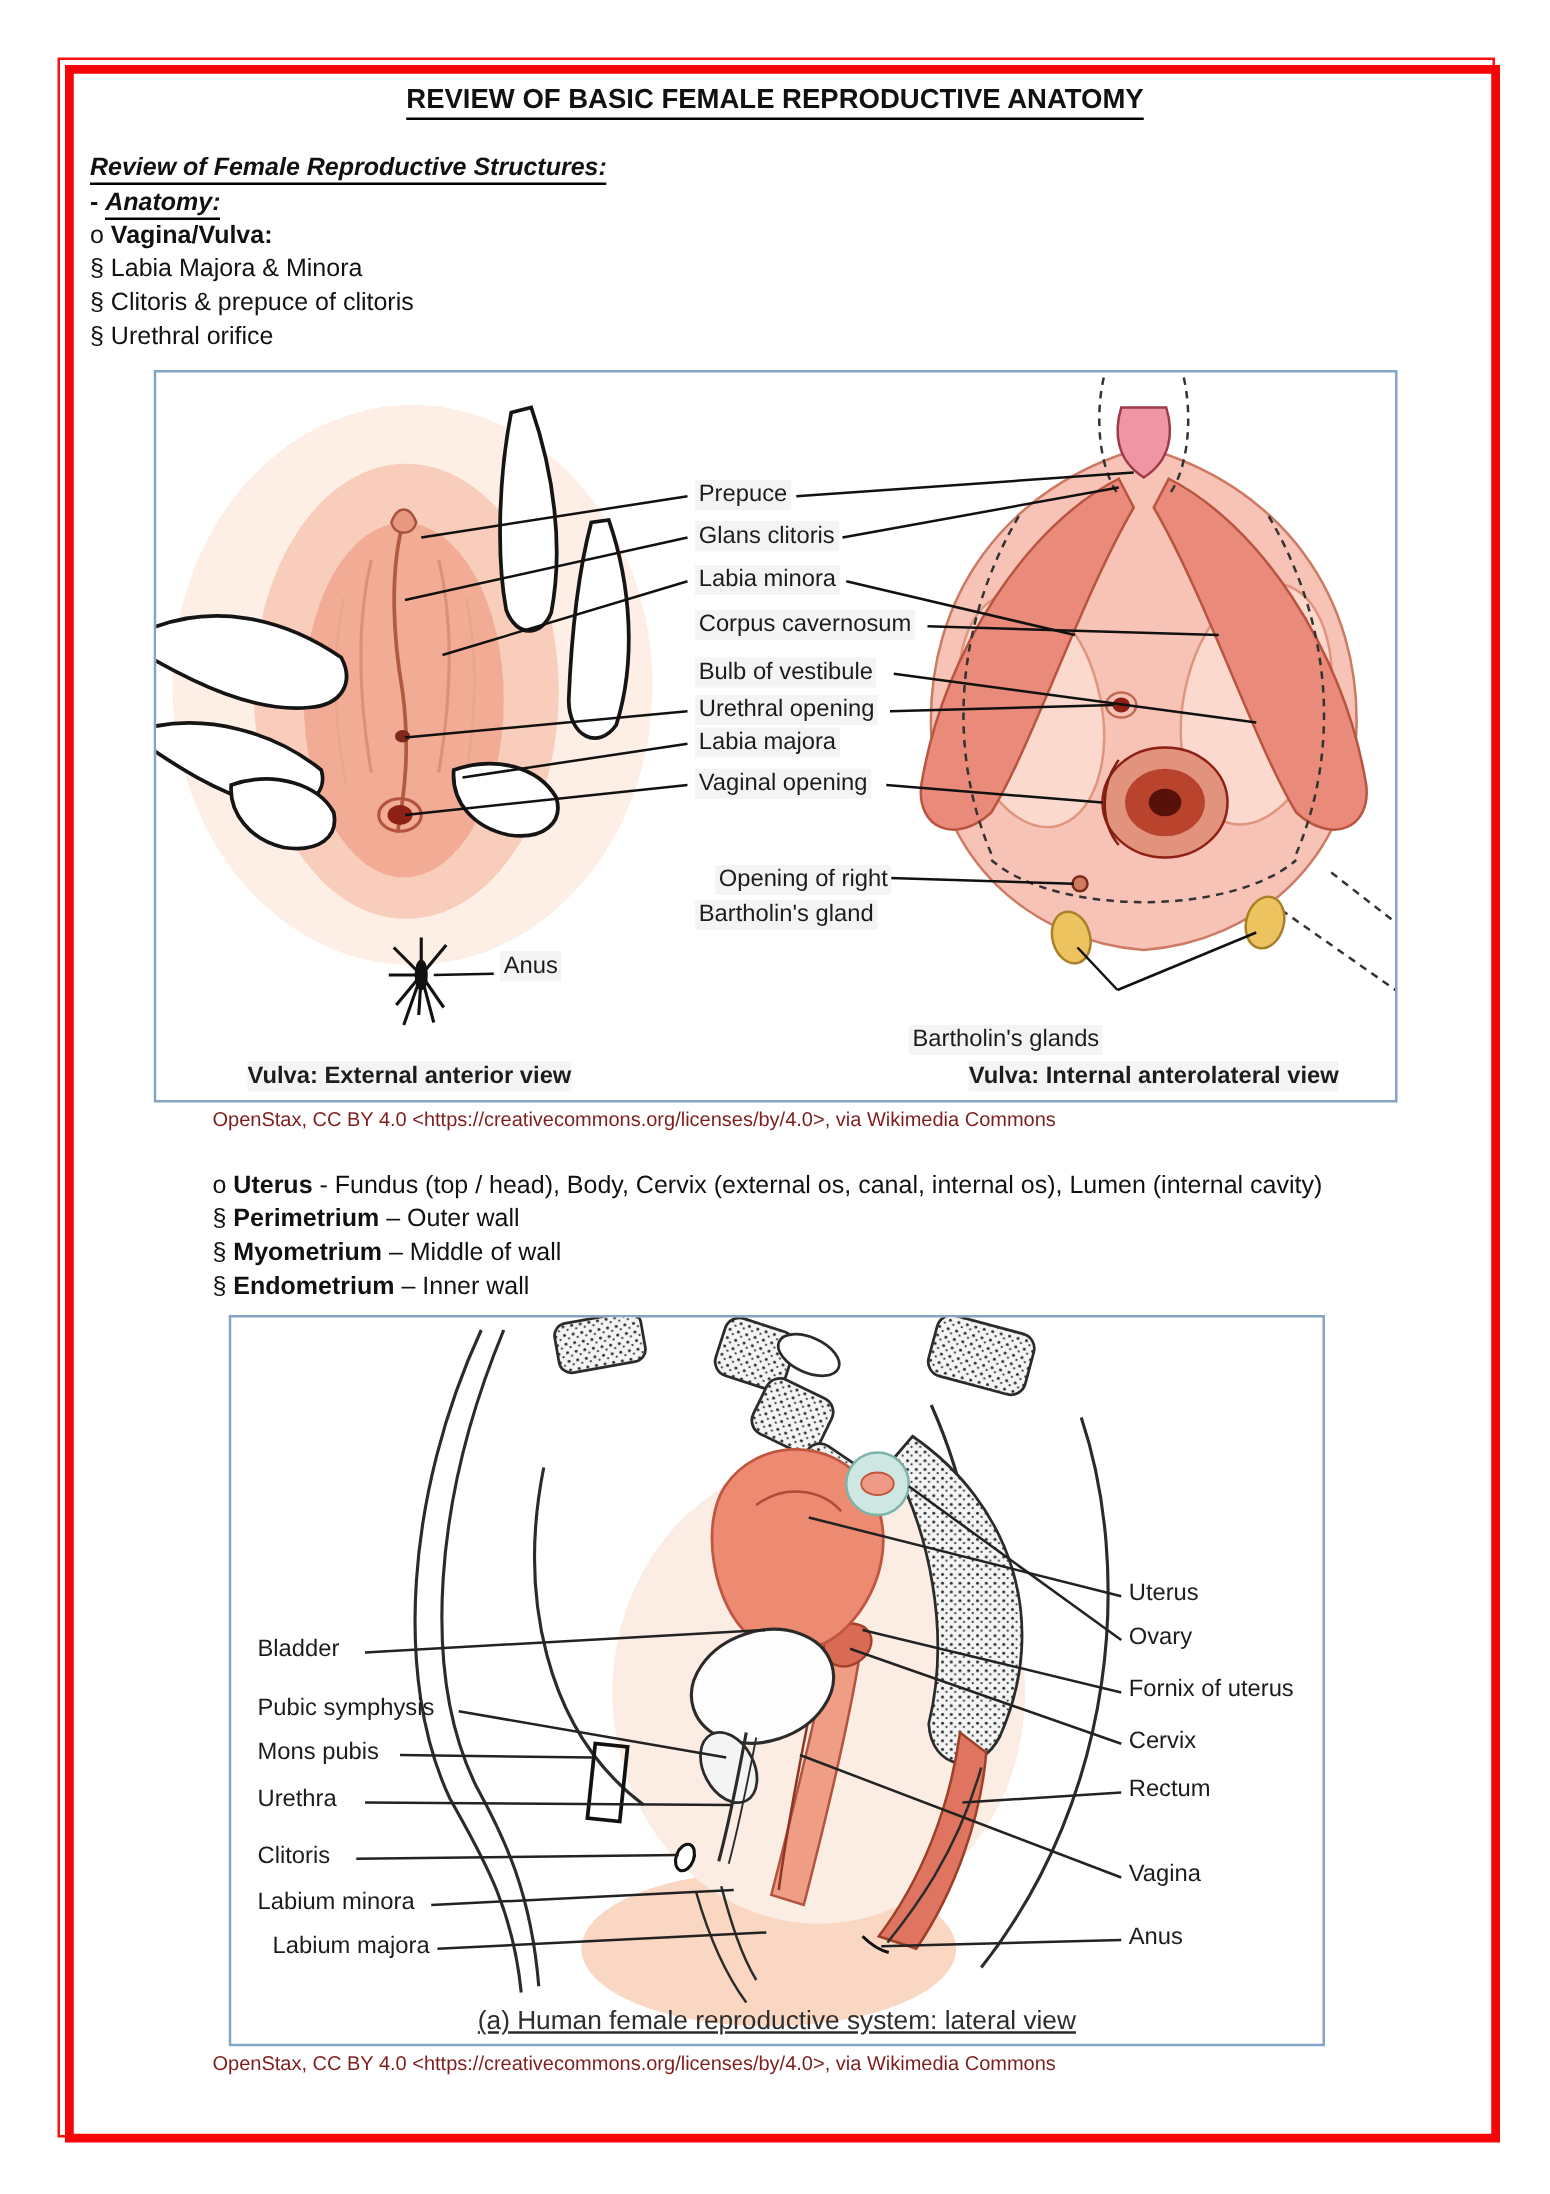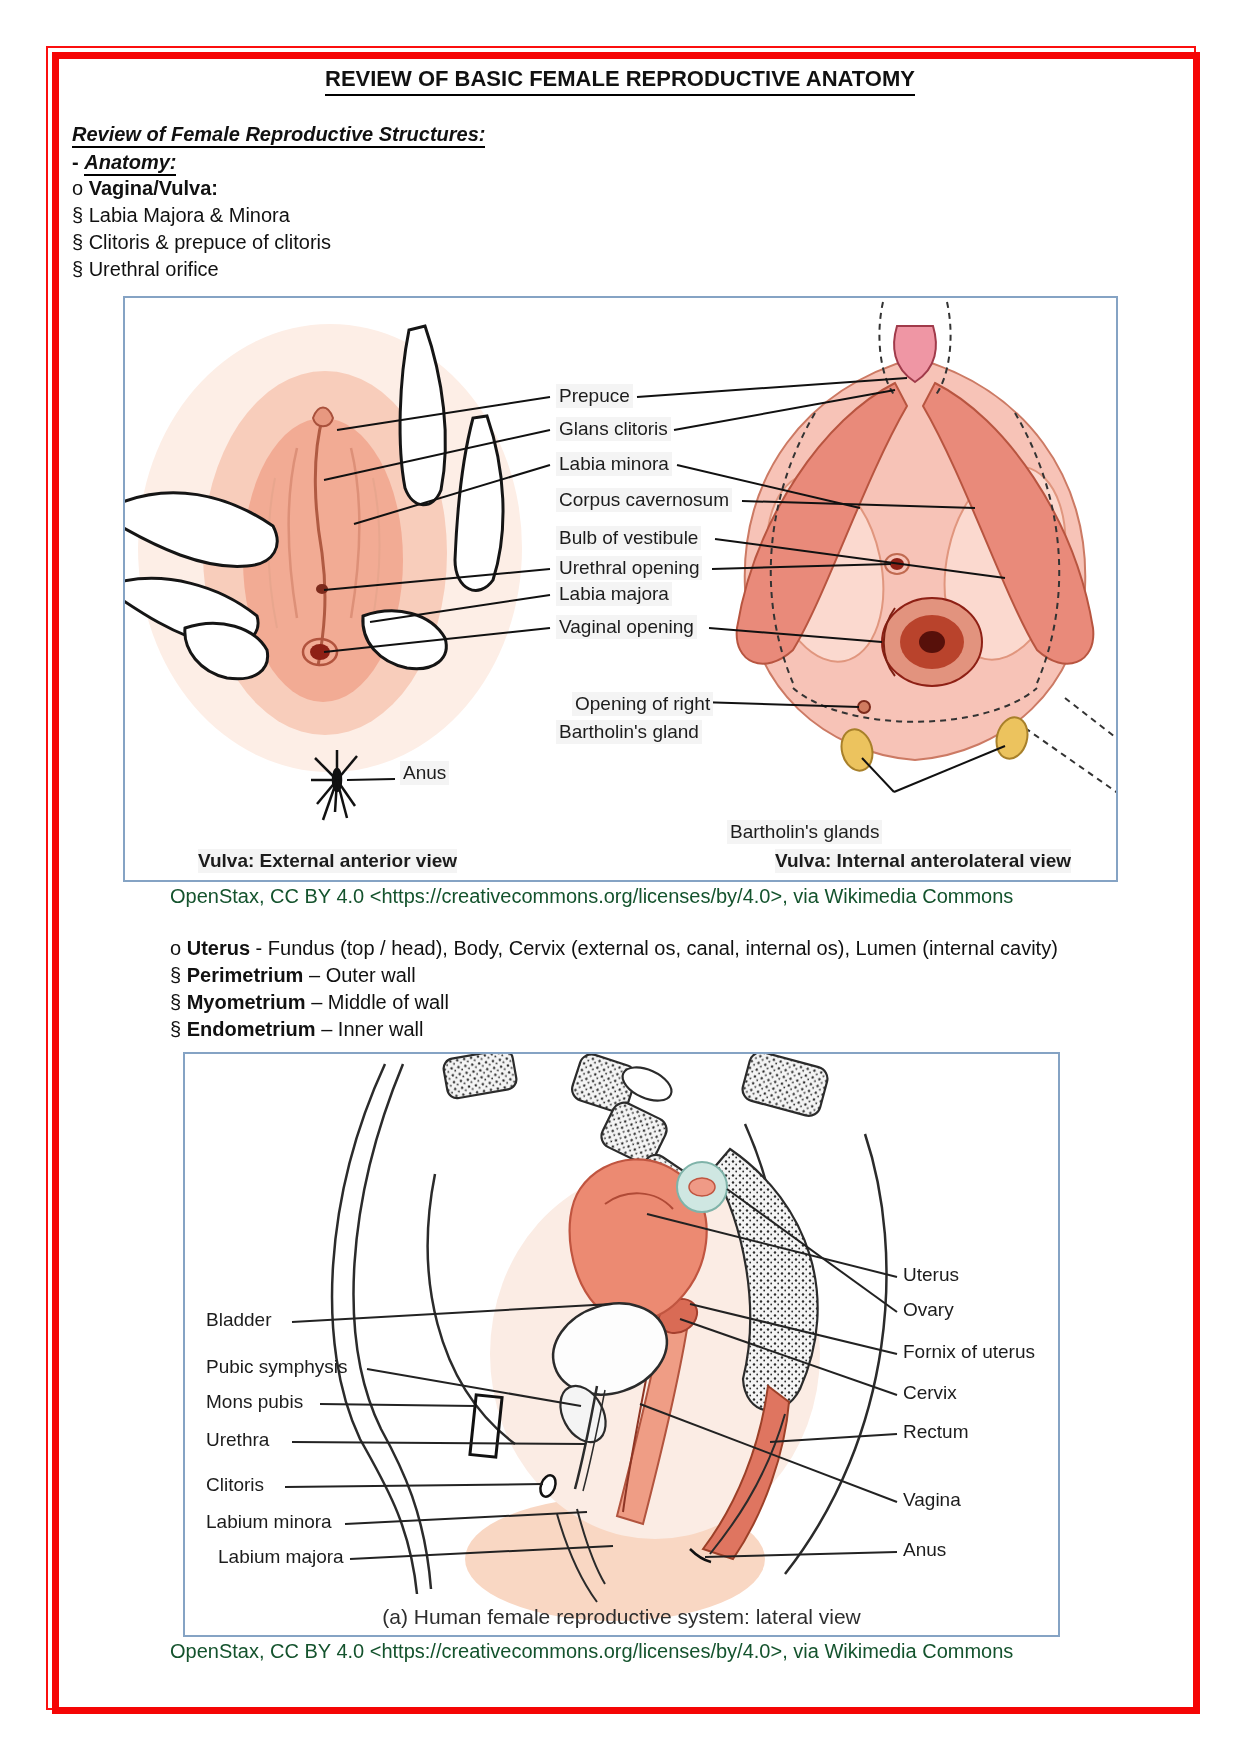--- a/index.html
+++ b/index.html
@@ -18,21 +18,21 @@
   .b{font-weight:bold;}
   .u{border-bottom:2px solid #000;padding-bottom:1px;font-style:italic;}
   .fig-box{position:absolute;border:2px solid #85a3c4;background:#ffffff;box-sizing:border-box;}
   .fig-box svg{position:absolute;left:0;top:0;}
   .fig-label{position:absolute;font-size:19px;line-height:24px;white-space:nowrap;
     color:#1c1c1c;background:#f4f4f4;padding:0 3px;}
   .caption{position:absolute;font-size:19px;line-height:24px;font-weight:bold;
     color:#1c1c1c;background:#f4f4f4;white-space:nowrap;}
   .caption2{position:absolute;font-size:21px;line-height:26px;color:#2e2e2e;
     text-align:center;white-space:nowrap;}
-  .attr{position:absolute;font-size:20px;line-height:25px;color:#14532d;white-space:nowrap;}
+  .attr{position:absolute;font-size:16px;line-height:25px;color:#7f1d1d;white-space:nowrap;}
 </style>
 </head>
 <body>
 
 <div class="border-outer"></div>
 <div class="border-inner"></div>
 
 <div class="title">
   <span>REVIEW OF BASIC FEMALE REPRODUCTIVE ANATOMY</span>
 </div>
@@ -259,14 +259,14 @@
 <div class="fig-label" style="left:203px;top:1545px;background:transparent;margin-left:12px;">Labium majora</div>
 
 <div class="fig-label" style="left:900px;top:1263px;background:transparent;">Uterus</div>
 <div class="fig-label" style="left:900px;top:1298px;background:transparent;">Ovary</div>
 <div class="fig-label" style="left:900px;top:1340px;background:transparent;">Fornix of uterus</div>
 <div class="fig-label" style="left:900px;top:1381px;background:transparent;">Cervix</div>
 <div class="fig-label" style="left:900px;top:1420px;background:transparent;">Rectum</div>
 <div class="fig-label" style="left:900px;top:1488px;background:transparent;">Vagina</div>
 <div class="fig-label" style="left:900px;top:1538px;background:transparent;">Anus</div>
 
-<div class="caption2" style="left:183px;top:1604px;width:877px;">(a) Human female reproductive system: lateral view</div>
+<div class="caption2" style="left:183px;top:1604px;width:877px;text-decoration:underline;">(a) Human female reproductive system: lateral view</div>
 <div class="attr" style="left:170px;top:1639px;">OpenStax, CC BY 4.0 &lt;https://creativecommons.org/licenses/by/4.0&gt;, via Wikimedia Commons</div>
 
 </body></html>

